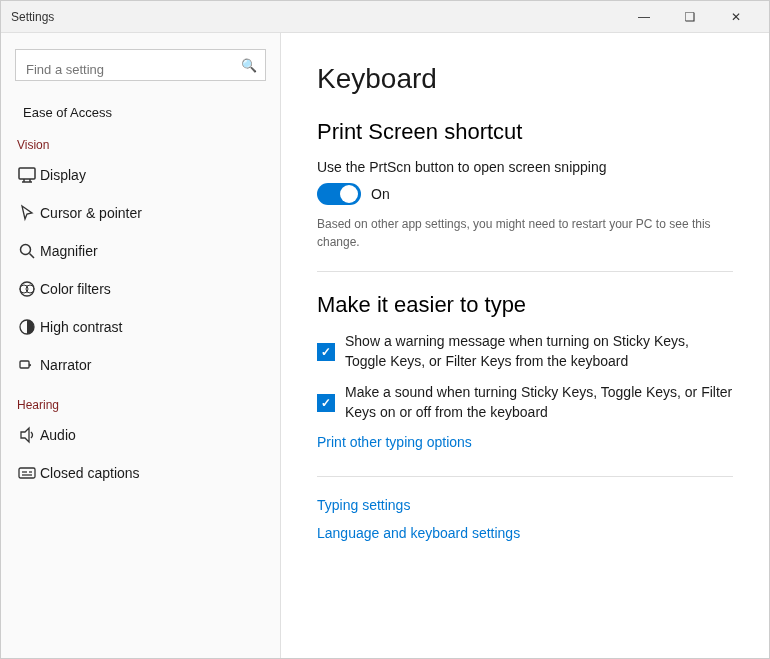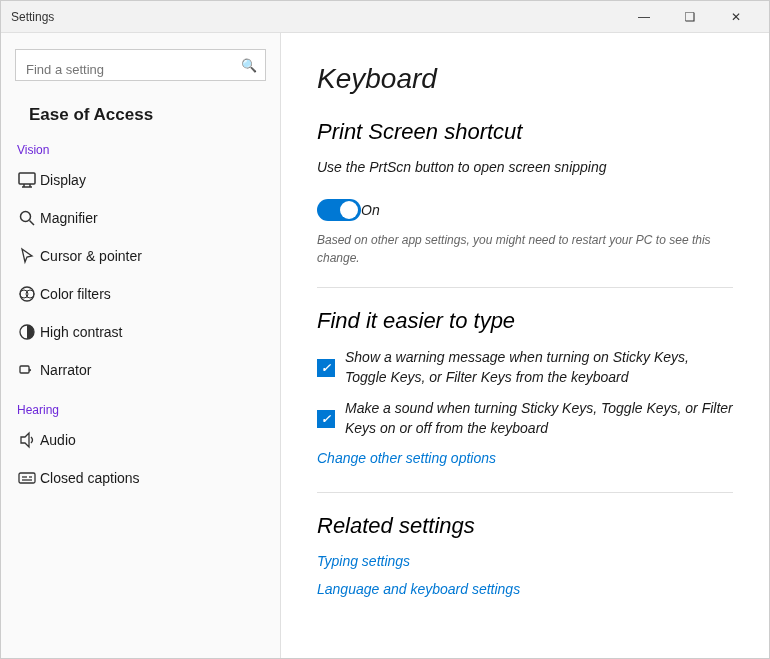--- a/index.html
+++ b/index.html
@@ -80,28 +80,28 @@
     }
     .sidebar-search .search-icon {
       position: absolute;
       right: 8px;
       top: 50%;
       transform: translateY(-50%);
       color: #555;
       font-size: 13px;
     }
     .sidebar-heading {
-      font-size: 17px;
-      font-weight: 700;
-      color: #1a1a1a;
-      padding: 10px 16px 4px 28px;
+      font-size: 13px;
+      font-weight: 400;
+      color: #1a1a1a;
+      padding: 10px 16px 4px 22px;
     }
     .sidebar-section-label {
       font-size: 12px;
-      color: #6d28d9;
+      color: #7f1d1d;
       padding: 14px 16px 4px 16px;
       text-transform: none;
     }
     .sidebar-item {
       display: flex;
       align-items: center;
       padding: 9px 16px;
       cursor: pointer;
       color: #1a1a1a;
       font-size: 14px;
@@ -113,42 +113,42 @@
       display: flex;
       align-items: center;
       justify-content: center;
       flex-shrink: 0;
       font-size: 15px;
     }
     .main {
       flex: 1;
       padding: 30px 36px;
       overflow-y: auto;
-      font-style: italic;
     }
     .main-title {
       font-size: 28px;
       font-weight: 300;
       color: #1a1a1a;
       margin-bottom: 24px;
     }
     .section-title {
       font-size: 22px;
       font-weight: 400;
       color: #000000;
       margin-bottom: 14px;
     }
     .setting-label {
       font-size: 14px;
       color: #1a1a1a;
-      margin-bottom: 24px;
+      margin-bottom: 8px;
     }
     .toggle-row {
       display: flex;
       align-items: center;
+      gap: 10px;
       margin-bottom: 10px;
     }
     .toggle {
       width: 44px;
       height: 22px;
       background: #0078d4;
       border-radius: 11px;
       position: relative;
       flex-shrink: 0;
     }
@@ -252,34 +252,34 @@
               <line x1="12" y1="13" x2="12" y2="16" stroke="#333" stroke-width="1.5"></line>
               <line x1="4" y1="16" x2="14" y2="16" stroke="#333" stroke-width="1.5"></line>
             </svg>
         </span>
         <span>Display</span>
       </div>
 
       <div class="sidebar-item">
         <span class="item-icon">
           <svg width="18" height="18" viewBox="0 0 18 18" fill="none">
+              <path d="M4 2l10 7-5 1-2 5z" stroke="#333" stroke-width="1.3" fill="none"></path>
+            </svg>
+        </span>
+        <span>Cursor &amp; pointer</span>
+      </div>
+
+      <div class="sidebar-item">
+        <span class="item-icon">
+          <svg width="18" height="18" viewBox="0 0 18 18" fill="none">
               <circle cx="7.5" cy="7.5" r="5" stroke="#333" stroke-width="1.5"></circle>
               <line x1="11.5" y1="11.5" x2="16" y2="16" stroke="#333" stroke-width="1.5"></line>
             </svg>
         </span>
         <span>Magnifier</span>
-      </div>
-
-      <div class="sidebar-item">
-        <span class="item-icon">
-          <svg width="18" height="18" viewBox="0 0 18 18" fill="none">
-              <path d="M4 2l10 7-5 1-2 5z" stroke="#333" stroke-width="1.3" fill="none"></path>
-            </svg>
-        </span>
-        <span>Cursor &amp; pointer</span>
       </div>
 
       <div class="sidebar-item">
         <span class="item-icon">
           <svg width="18" height="18" viewBox="0 0 18 18" fill="none">
               <circle cx="9" cy="9" r="7" stroke="#333" stroke-width="1.3" fill="none"></circle>
               <circle cx="6" cy="9" r="4" stroke="#333" stroke-width="1" fill="none"></circle>
               <circle cx="12" cy="9" r="4" stroke="#333" stroke-width="1" fill="none"></circle>
             </svg>
         </span>
@@ -339,35 +339,34 @@
       <div class="setting-label">Use the PrtScn button to open screen snipping</div>
       <div class="toggle-row">
         <div class="toggle"></div>
         <span class="toggle-label">On</span>
       </div>
       <div class="hint-text">Based on other app settings, you might need to restart your PC to see this change.</div>
 
       <div class="section-divider"></div>
 
       
-      <h2 class="section-title">Find it easier to type</h2>
+      <h2 class="section-title">Make it easier to type</h2>
 
       <div class="checkbox-row">
         <div class="checkbox"></div>
         <span class="checkbox-label">Show a warning message when turning on Sticky Keys, Toggle Keys, or Filter Keys from the keyboard</span>
       </div>
 
       <div class="checkbox-row">
         <div class="checkbox"></div>
         <span class="checkbox-label">Make a sound when turning Sticky Keys, Toggle Keys, or Filter Keys on or off from the keyboard</span>
       </div>
 
-      <a class="link" href="#">Change other setting options</a>
+      <a class="link" href="#">Print other typing options</a>
 
       <div class="section-divider"></div>
 
       
-      <h2 class="section-title">Related settings</h2>
       <a class="link related-link" href="#">Typing settings</a>
       <a class="link related-link" href="#">Language and keyboard settings</a>
     </div>
   </div>
 </div>
 
 </body></html>

